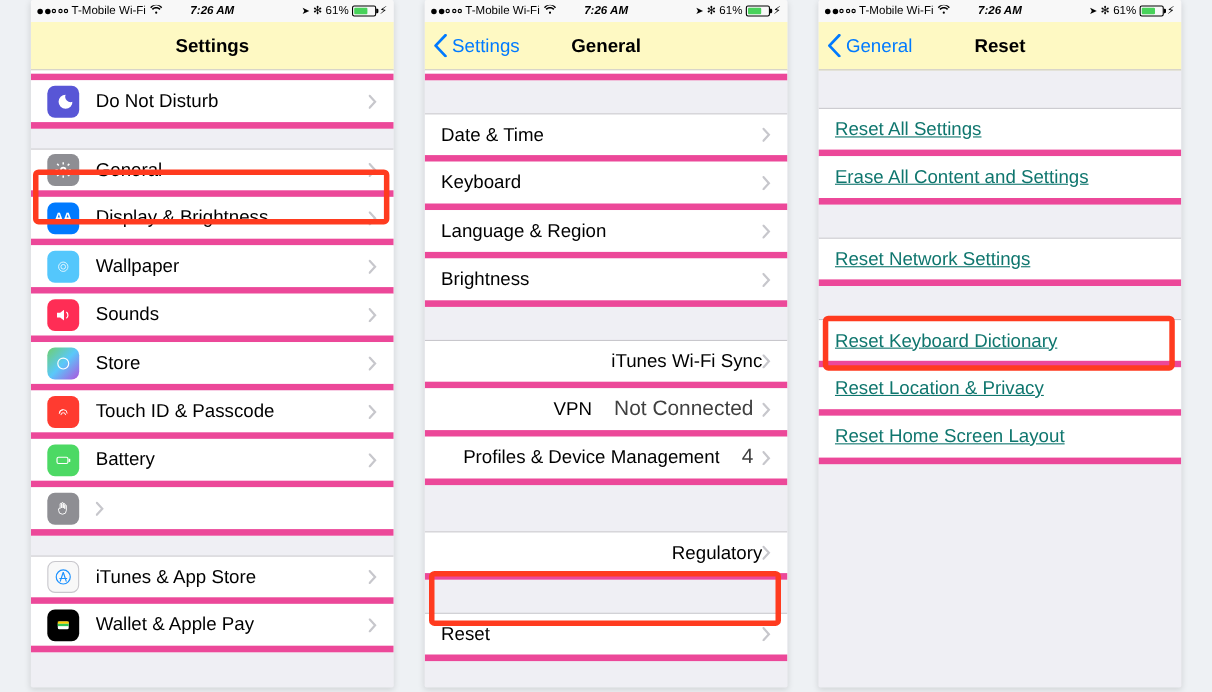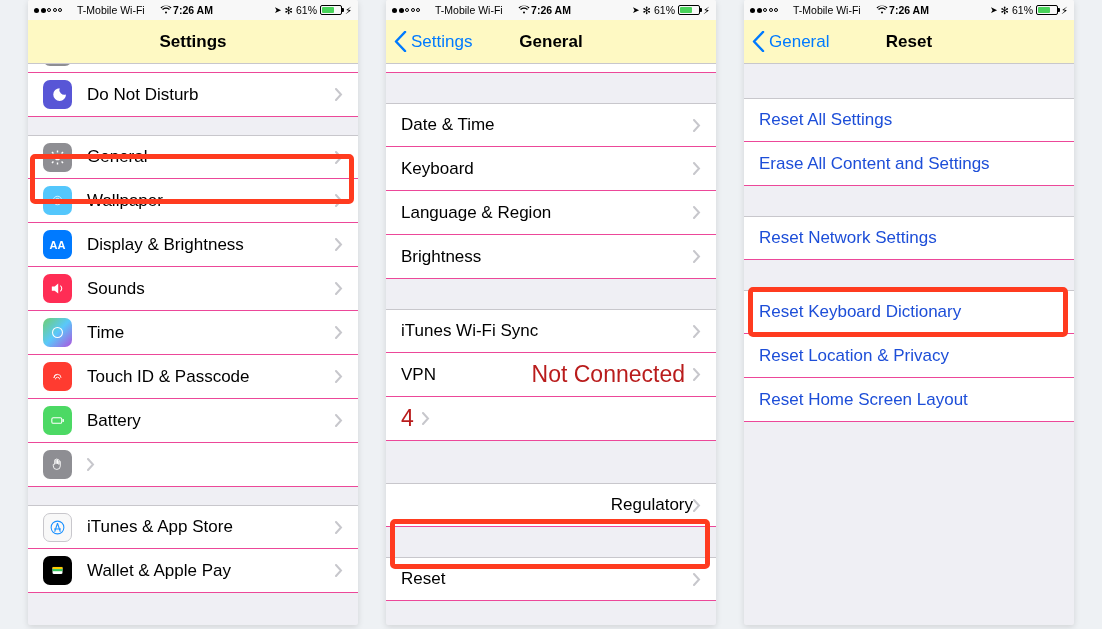--- a/index.html
+++ b/index.html
@@ -28,25 +28,25 @@
   .status-bar {
     height: 20px;
     background: #f8f8f8;
     display: flex;
     align-items: center;
     font-size: 10.5px;
     padding: 0 6px;
     color: #000;
     position: relative;
   }
-  .status-left { display:flex; align-items:center; gap:15px; }
+  .status-left { display:flex; align-items:center; gap:3px; }
   .dots { display:flex; gap:1.5px; }
   .dot { width:5px; height:5px; border-radius:50%; background:#000; }
   .dot.empty { background:transparent; border:0.8px solid #000; width:4px; height:4px;}
-  .status-center { position:absolute; left:50%; transform:translateX(-50%); font-weight:600; }
+  .status-center { position:absolute; left:50%; transform:translateX(-50%); font-weight:600;font-style:italic; }
   .status-right { margin-left:auto; display:flex; align-items:center; gap:3px; }
   .nav-arrow { font-size:9px; }
   .battery { width:22px; height:10px; border:1px solid #000; border-radius:2px; position:relative; display:inline-block;}
   .battery::after{content:"";position:absolute;right:-3px;top:2px;width:2px;height:4px;background:#000;border-radius:0 1px 1px 0;}
   .battery-fill{ position:absolute; left:1px; top:1px; bottom:1px; width:60%; background:#48d25a; border-radius:1px;}
   .bolt { font-size:10px; }
   
   .nav-bar {
     height: 44px;
     background:#fef9c3;
@@ -68,36 +68,36 @@
   .scroll { height: calc(100% - 64px); overflow:hidden; }
   .group { margin-top: 18px; }
   .group.tight { margin-top: 0; }
   .group .row:first-child { border-top:1px solid #c8c7cc; }
   .row {
     background:#fff;
     min-height:44px;
     display:flex;
     align-items:center;
     padding: 0 15px;
-    border-bottom:1px solid #ec4899;
+    border-bottom:6px solid #ec4899;
     font-size:17px;
     color:#000;
     position:relative;
     cursor:pointer;
   }
   .row .app-icon {
     width:29px; height:29px; border-radius:7px; margin-right:15px;
     display:flex; align-items:center; justify-content:center;
     font-size:15px; color:#fff; flex:0 0 29px;
   }
   .row .label { flex:1; white-space:nowrap; overflow:hidden; text-overflow:ellipsis; }
-  .row .val { color:#b91c1c; font-size:23px; margin-right:8px; }
+  .row .val { color:#404040; font-size:19px; margin-right:8px;padding-left:20px; }
   .row .chev { color:#c7c7cc; }
   .row .chev svg { width:8px; height:13px; display:block; }
-  .row.link { color:#1d4ed8; }
+  .row.link { color:#0f766e;text-decoration:underline; }
   .highlight {
     position:absolute;
     border:5px solid #ff3b1f;
     border-radius:5px;
     pointer-events:none;
     z-index:10;
   }
   
   .ic-dnd{background:#5856d6;} .ic-general{background:#8e8e93;}
   .ic-display{background:#007aff;} .ic-wallpaper{background:#54c7fc;}
@@ -172,63 +172,63 @@
             </svg>
           </span>
         <span class="label">General</span>
         <span class="chev">
             <svg viewBox="0 0 8 13">
               <path d="M1 1l5 5.5L1 12" stroke="#c7c7cc" stroke-width="2" fill="none" stroke-linecap="round"></path>
             </svg>
           </span>
       </div>
       <div class="row">
+        <span class="app-icon ic-display" style="font-size:11px;font-weight:700;">AA</span>
+        <span class="label">Display &amp; Brightness</span>
+        <span class="chev">
+            <svg viewBox="0 0 8 13">
+              <path d="M1 1l5 5.5L1 12" stroke="#c7c7cc" stroke-width="2" fill="none" stroke-linecap="round"></path>
+            </svg>
+          </span>
+      </div>
+      <div class="row">
         <span class="app-icon ic-wallpaper">
             <svg class="glyph" viewBox="0 0 24 24">
               <circle cx="12" cy="12" r="6" fill="none" stroke="#fff" stroke-width="1"></circle>
               <circle cx="12" cy="12" r="3" fill="none" stroke="#fff" stroke-width="1"></circle>
             </svg>
           </span>
         <span class="label">Wallpaper</span>
         <span class="chev">
             <svg viewBox="0 0 8 13">
               <path d="M1 1l5 5.5L1 12" stroke="#c7c7cc" stroke-width="2" fill="none" stroke-linecap="round"></path>
             </svg>
           </span>
       </div>
       <div class="row">
-        <span class="app-icon ic-display" style="font-size:11px;font-weight:700;">AA</span>
-        <span class="label">Display &amp; Brightness</span>
-        <span class="chev">
-            <svg viewBox="0 0 8 13">
-              <path d="M1 1l5 5.5L1 12" stroke="#c7c7cc" stroke-width="2" fill="none" stroke-linecap="round"></path>
-            </svg>
-          </span>
-      </div>
-      <div class="row">
         <span class="app-icon ic-sounds">
             <svg class="glyph" viewBox="0 0 24 24">
               <path d="M4 9v6h4l5 4V5L8 9H4z" fill="#fff"></path>
               <path d="M16 8a5 5 0 010 8" stroke="#fff" stroke-width="1.5" fill="none"></path>
             </svg>
           </span>
         <span class="label">Sounds</span>
         <span class="chev">
             <svg viewBox="0 0 8 13">
               <path d="M1 1l5 5.5L1 12" stroke="#c7c7cc" stroke-width="2" fill="none" stroke-linecap="round"></path>
             </svg>
           </span>
       </div>
       <div class="row">
         <span class="app-icon ic-siri">
             <svg class="glyph" viewBox="0 0 24 24">
               <circle cx="12" cy="12" r="7" fill="none" stroke="#fff" stroke-width="1.5"></circle>
             </svg>
           </span>
-        <span class="label">Time</span>
+        <span class="label">Store</span>
         <span class="chev">
             <svg viewBox="0 0 8 13">
               <path d="M1 1l5 5.5L1 12" stroke="#c7c7cc" stroke-width="2" fill="none" stroke-linecap="round"></path>
             </svg>
           </span>
       </div>
       <div class="row">
         <span class="app-icon ic-touchid">
             <svg class="glyph" viewBox="0 0 24 24">
               <path d="M7 14a5 5 0 0110 0M9 16a3 3 0 016 0M12 9a5 5 0 00-5 5" fill="none" stroke="#fff" stroke-width="1.2"></path>
@@ -372,39 +372,40 @@
         </div>
       <div class="row">
           <span class="label">Brightness</span>
           <span class="chev">
             <svg viewBox="0 0 8 13">
               <path d="M1 1l5 5.5L1 12" stroke="#c7c7cc" stroke-width="2" fill="none" stroke-linecap="round"></path>
             </svg>
           </span>
         </div>
     </div>
-    <div class="group" style="margin-top:30px;">
+    <div class="group" style="margin-top:30px;text-align:right;">
       <div class="row">
           <span class="label">iTunes Wi-Fi Sync</span>
           <span class="chev">
             <svg viewBox="0 0 8 13">
               <path d="M1 1l5 5.5L1 12" stroke="#c7c7cc" stroke-width="2" fill="none" stroke-linecap="round"></path>
             </svg>
           </span>
         </div>
       <div class="row">
           <span class="label">VPN</span>
           <span class="val">Not Connected</span>
           <span class="chev">
             <svg viewBox="0 0 8 13">
               <path d="M1 1l5 5.5L1 12" stroke="#c7c7cc" stroke-width="2" fill="none" stroke-linecap="round"></path>
             </svg>
           </span>
         </div>
       <div class="row">
+          <span class="label">Profiles &amp; Device Management</span>
           <span class="val">4</span>
           <span class="chev">
             <svg viewBox="0 0 8 13">
               <path d="M1 1l5 5.5L1 12" stroke="#c7c7cc" stroke-width="2" fill="none" stroke-linecap="round"></path>
             </svg>
           </span>
         </div>
     </div>
     <div class="group" style="margin-top:42px;text-align:right;">
       <div class="row">

